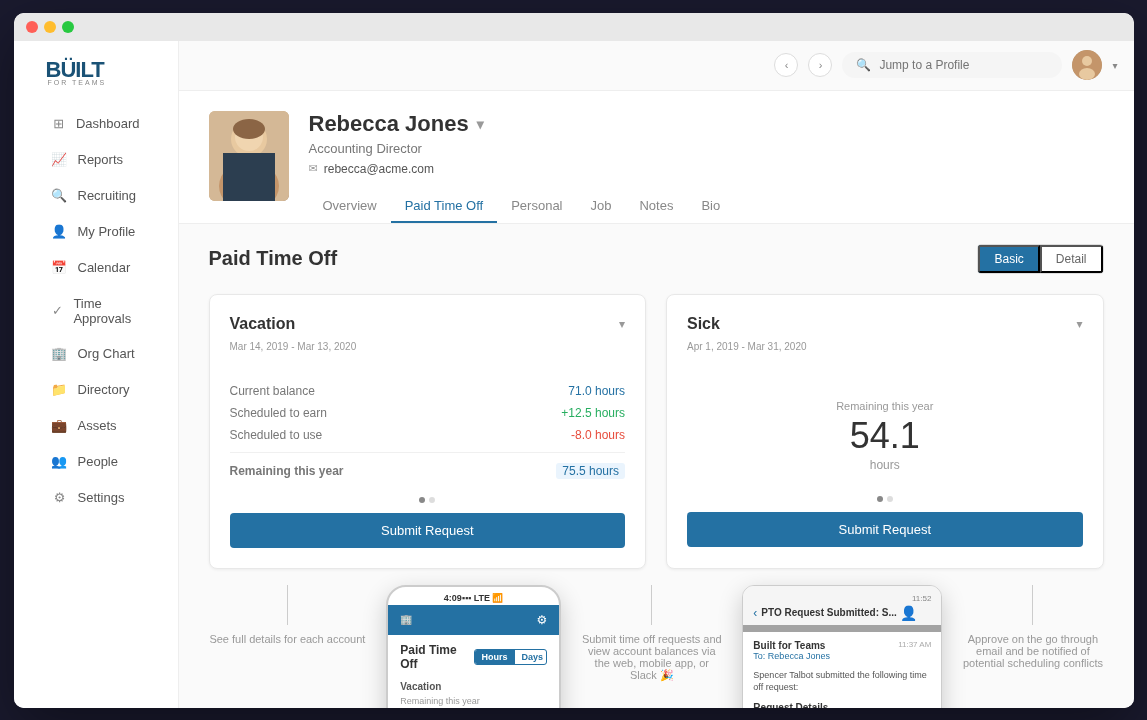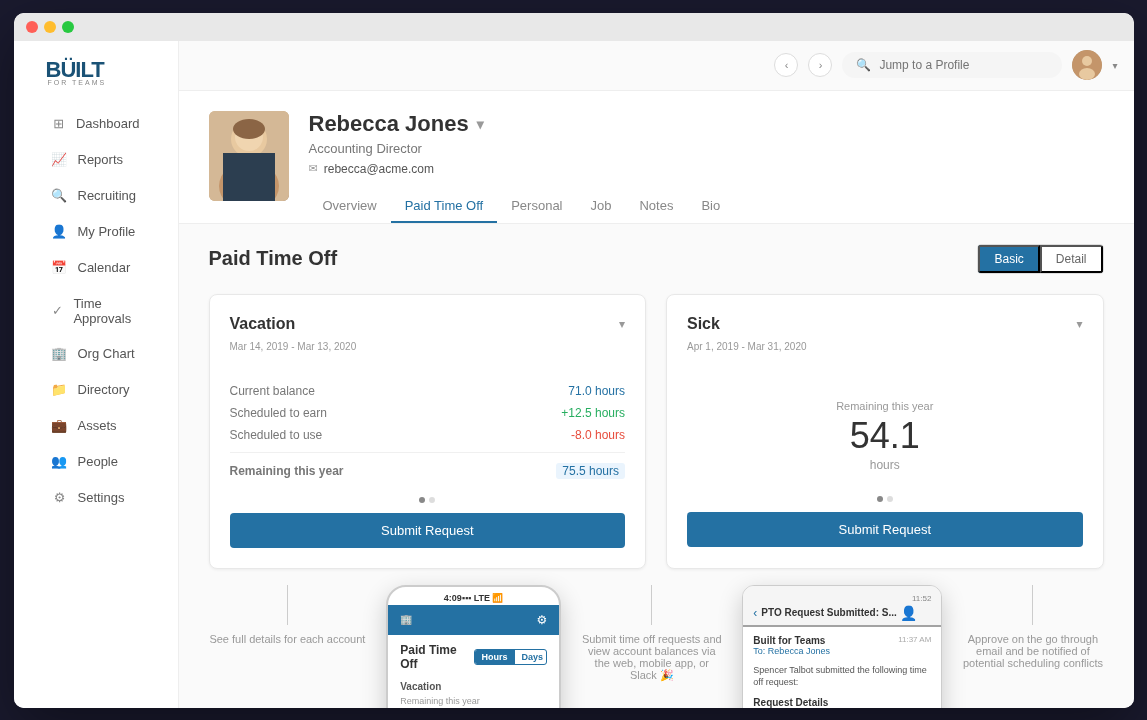--- a/index.html
+++ b/index.html
@@ -107,21 +107,21 @@
     .phone-toggle-btn { padding: 2px 7px; font-size: 9px; color: #2471a3; }
     .phone-toggle-btn.active { background: #2471a3; color: #fff; }
 
     .phone-section { padding: 6px 12px; }
     .phone-section-title { font-size: 10px; font-weight: 600; color: #555; margin-bottom: 4px; }
     .phone-remaining-label { font-size: 9px; color: #999; }
     .phone-big-num { font-size: 28px; font-weight: 300; color: #333; line-height: 1.1; }
 
     
     .email-mockup { width: 200px; background: #f5f5f5; border-radius: 12px; border: 1px solid #ccc; box-shadow: 0 8px 25px rgba(0,0,0,0.2); overflow: hidden; flex-shrink: 0; font-size: 9px; }
-    .email-header-bar { background: #f5f5f5; padding: 8px 10px 4px; border-bottom: 2px solid #a3a3a3; }
+    .email-header-bar { background: #f5f5f5; padding: 8px 10px 4px; border-bottom: 7px solid #a3a3a3; }
     .email-time { font-size: 8px; color: #888; text-align: right; margin-bottom: 2px; }
     .email-subject { font-size: 10px; font-weight: 600; color: #333; display: flex; align-items: center; gap: 4px; }
     .email-back { color: #2471a3; font-size: 12px; }
     .email-person-icon { color: #888; font-size: 14px; }
     .email-body { background: #fff; padding: 8px 10px; }
     .email-from-name { font-size: 10px; font-weight: 600; color: #333; }
     .email-timestamp { font-size: 8px; color: #aaa; float: right; }
     .email-to { font-size: 9px; color: #2471a3; margin-bottom: 8px; }
     .email-text { font-size: 9px; color: #555; line-height: 1.4; margin-bottom: 8px; }
     .email-section-head { font-size: 10px; font-weight: 600; color: #333; margin-bottom: 13px; }

